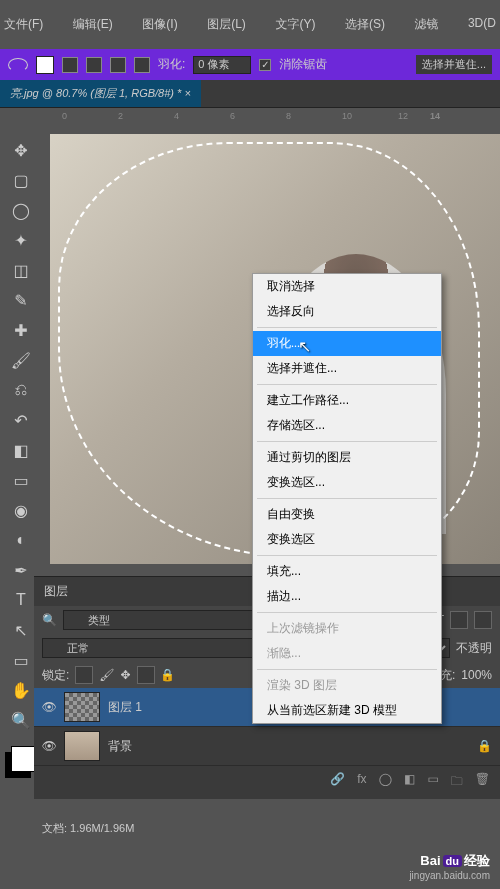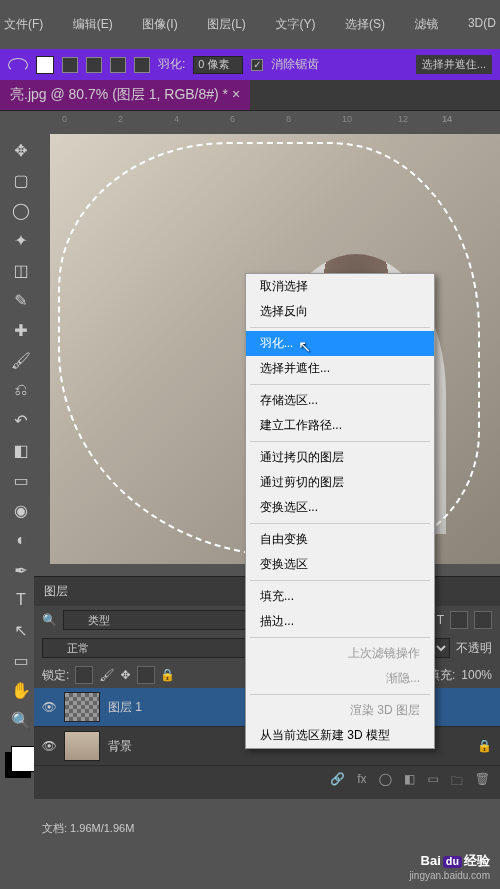--- a/index.html
+++ b/index.html
@@ -7,48 +7,48 @@
 
 
 .menubar { display: flex; padding: 16px 4px; background: #535353; justify-content: space-between; }
 .menubar span { cursor: pointer; }
 
 
 .optionsbar { display: flex; align-items: center; gap: 8px; padding: 6px 8px; background: #6d28d9; }
 .lasso-icon { width: 20px; height: 14px; border: 1.5px solid #ccc; border-radius: 50%; border-bottom-color: transparent; }
 .swatch { width: 18px; height: 18px; background: #fff; border: 1px solid #222; }
 .sel-mode { width: 16px; height: 16px; border: 1px solid #888; background: #3a3a3a; }
-.numfield { width: 50px; padding: 2px 4px; background: #3a3a3a; border: 1px solid #222; color: #ccc; font-size: 11px; }
+.numfield { width: 58px; padding: 2px 4px; background: #3a3a3a; border: 1px solid #222; color: #ccc; font-size: 11px; }
 .chk { width: 12px; height: 12px; background: #3a3a3a; border: 1px solid #888; display: inline-flex; align-items: center; justify-content: center; color: #ccc; font-size: 10px; }
 .optbtn { padding: 2px 6px; background: #3a3a3a; font-size: 11px; }
 
 
 .tabbar { display: flex; background: #3a3a3a; border-bottom: 1px solid #222; }
-.doctab { padding: 6px 10px; background: #701a75; font-size: 14px; }
+.doctab { padding: 6px 10px; background: #0c4a6e; font-size: 11px; font-style: italic; }
 
 
 .ruler-h { height: 18px; background: #535353; color: #888; font-size: 9px; position: relative; margin-left: 42px; }
 .ruler-h span { position: absolute; top: 3px; }
 
 
 .toolbox { position: absolute; left: 0; top: 134px; width: 42px; background: #535353; display: flex; flex-direction: column; align-items: center; gap: 6px; padding: 4px 0; }
 .tool { width: 24px; height: 24px; display: flex; align-items: center; justify-content: center; color: #ccc; font-size: 16px; cursor: pointer; }
 .colorswatch { width: 26px; height: 26px; background: #fff; border: 1px solid #000; box-shadow: -6px 6px 0 #000; margin: 8px 0 0 6px; }
 
 
 .canvas { position: absolute; left: 50px; top: 134px; right: 0; height: 430px; background: #2b2b2b; }
 .img { position: absolute; inset: 0; background: linear-gradient(135deg, #d8d2c5 0%, #b5ada0 40%, #8a8378 100%); }
 .subject { position: absolute; right: 12%; top: 28%; width: 180px; height: 280px; background: radial-gradient(ellipse at 50% 20%, #4a3a32 0%, #6b5248 28%, transparent 28%), linear-gradient(#eaeaea,#d4d4d4); border-radius: 50% 50% 0 0; opacity: 0.7; }
 .marquee { position: absolute; left: 8px; top: 8px; right: 20px; height: 415px; border: 2px dashed #fff; border-radius: 40% 35% 30% 55% / 35% 45% 30% 50%; }
 
 
-.ctx { position: absolute; left: 245px; top: 273px; width: 190px; background: #f0f0f0; border: 1px solid #999; box-shadow: 3px 3px 6px rgba(0,0,0,0.4); color: #000; font-size: 12px; z-index: 10; }
+.ctx { position: absolute; left: 252px; top: 273px; width: 190px; background: #f0f0f0; border: 1px solid #999; box-shadow: 3px 3px 6px rgba(0,0,0,0.4); color: #000; font-size: 12px; z-index: 10; }
 .ctx .item { padding: 4px 14px; cursor: default; }
 .ctx .item.hl { background: #1e90ff; color: #fff; font-family: Liberation Serif, serif; }
-.ctx .item.dis { color: #999; text-align: right; }
+.ctx .item.dis { color: #999; }
 .ctx hr { border: none; border-top: 1px solid #ccc; margin: 3px 4px; }
 .cursor { position: absolute; left: 298px; top: 337px; color: #fff; font-size: 16px; text-shadow: 1px 1px 2px #000; pointer-events: none; z-index: 11; }
 
 
 .layers { position: absolute; left: 34px; top: 576px; right: 0; background: #454545; border-top: 1px solid #222; }
 .layers .head { padding: 6px 10px; background: #3a3a3a; }
 .layers .row { display: flex; align-items: center; gap: 6px; padding: 4px 8px; }
 .lselect { flex: 1; background: #3a3a3a; border: 1px solid #222; padding: 2px 20px; font-size: 11px; color: #ccc; }
 .filtericon { width: 18px; height: 18px; background: #3a3a3a; border: 1px solid #666; }
 .layerlist { background: #3a3a3a; }
@@ -57,21 +57,21 @@
 .eye { width: 14px; height: 14px; display: flex; align-items: center; justify-content: center; }
 .thumb { width: 36px; height: 30px; background: #888; border: 1px solid #222; background-image: linear-gradient(45deg,#666 25%,transparent 25%,transparent 75%,#666 75%),linear-gradient(45deg,#666 25%,#999 25%,#999 75%,#666 75%); background-size: 8px 8px; background-position: 0 0, 4px 4px; }
 .thumb.photo { background: linear-gradient(#c8b9a6,#a89785); }
 .lock { margin-left: auto; color: #aaa; }
 .panelfoot { display: flex; gap: 12px; padding: 6px 10px; background: #3a3a3a; justify-content: flex-end; color: #999; }
 .statusbar { position: absolute; left: 34px; bottom: 50px; padding: 3px 8px; font-size: 11px; background: #535353; }
 
 
 .wm { position: absolute; right: 10px; bottom: 8px; text-align: right; color: #fff; font-size: 13px; }
 .wm .logo { font-weight: bold; }
-.wm .logo b { background: #4c1d95; color: #fff; padding: 0 3px; border-radius: 3px; margin: 0 2px; font-size: 11px; font-family: Liberation Mono, monospace; }
+.wm .logo b { background: #4c1d95; color: #fff; padding: 0 3px; border-radius: 3px; margin: 0 2px; font-size: 11px; }
 .wm .sub { font-size: 10px; color: #bbb; }
 </style>
 </head>
 <body>
 
 <div class="menubar">
     <span>文件(F)</span>
     <span>编辑(E)</span>
     <span>图像(I)</span>
     <span>图层(L)</span>
@@ -100,21 +100,21 @@
 </div>
 
 <div class="ruler-h">
     <span style="left: 20px;">0</span>
     <span style="left: 76px;">2</span>
     <span style="left: 132px;">4</span>
     <span style="left: 188px;">6</span>
     <span style="left: 244px;">8</span>
     <span style="left: 300px;">10</span>
     <span style="left: 356px; text-align: center;">12</span>
-    <span style="left: 400px; font-weight: bold;">14</span>
+    <span style="left: 388px; font-weight: bold;">14</span>
   </div>
 
 <div class="toolbox">
     <div class="tool">✥</div>
     <div class="tool">▢</div>
     <div class="tool">◯</div>
     <div class="tool">✦</div>
     <div class="tool">◫</div>
     <div class="tool">✎</div>
     <div class="tool">✚</div>
@@ -141,24 +141,23 @@
   <div class="marquee"></div>
 </div>
 
 <div class="ctx">
     <div class="item">取消选择</div>
     <div class="item">选择反向</div>
     <hr>
     <div class="item hl">羽化...</div>
     <div class="item">选择并遮住...</div>
     <hr>
+    <div class="item">建立工作路径...</div>
     <div class="item">存储选区...</div>
-    <div class="item">建立工作路径...</div>
-    <hr>
-    <div class="item">通过拷贝的图层</div>
+    <hr>
     <div class="item">通过剪切的图层</div>
     <div class="item">变换选区...</div>
     <hr>
     <div class="item">自由变换</div>
     <div class="item">变换选区</div>
     <hr>
     <div class="item">填充...</div>
     <div class="item">描边...</div>
     <hr>
     <div class="item dis">上次滤镜操作</div>

